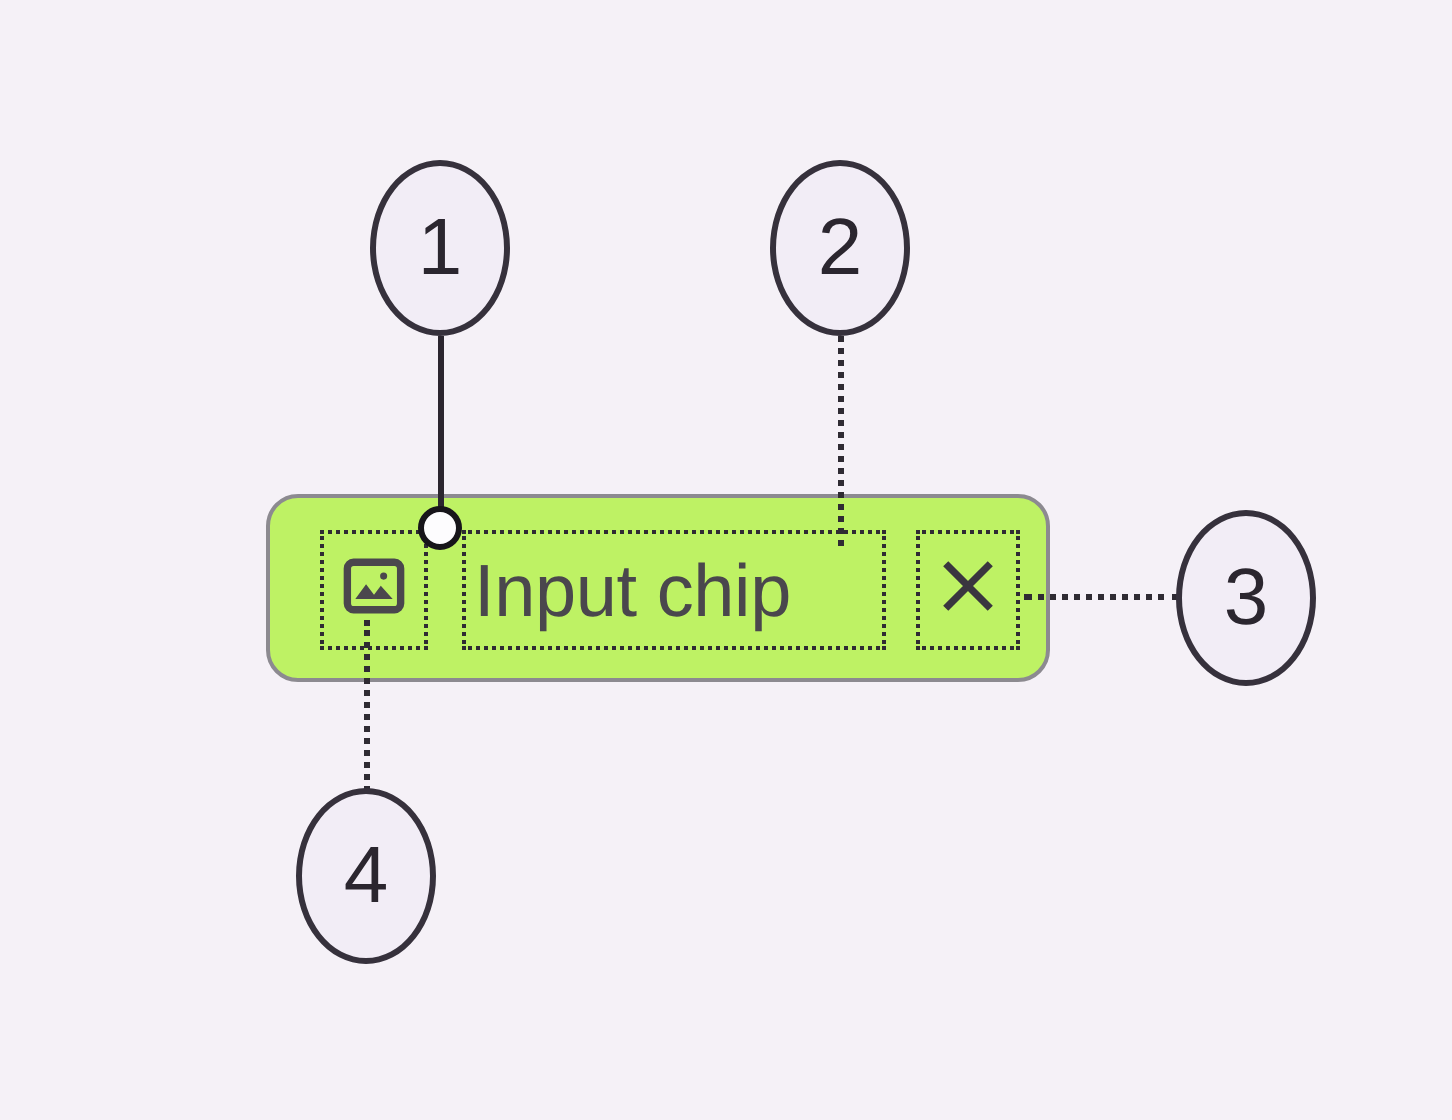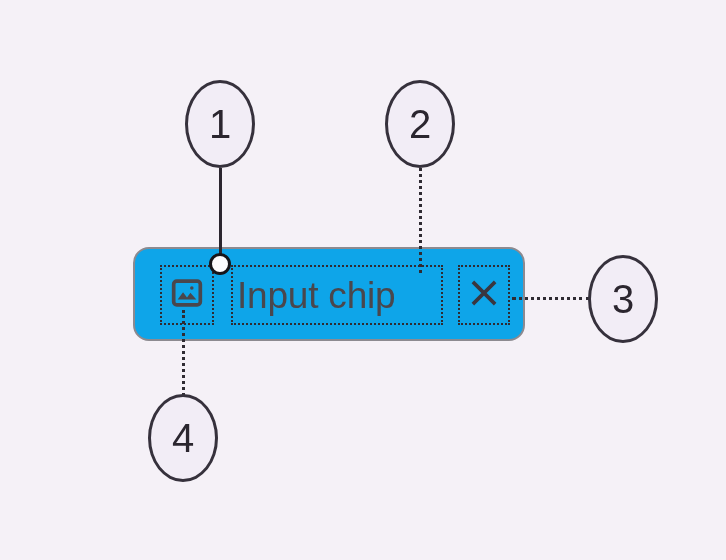--- a/index.html
+++ b/index.html
@@ -21,21 +21,21 @@
   }
 
   
   .chip {
     position: absolute;
     left: 133px;
     top: 247px;
     width: 392px;
     height: 94px;
     box-sizing: border-box;
-    background: #0ea5e9;
+    background: #bef264;
     border: 2px solid #8c8a90;
     border-radius: 16px;
     display: flex;
     align-items: center;
   }
 
   
   .anno-box {
     box-sizing: border-box;
     border: 2.5px dotted #2f2b33;

